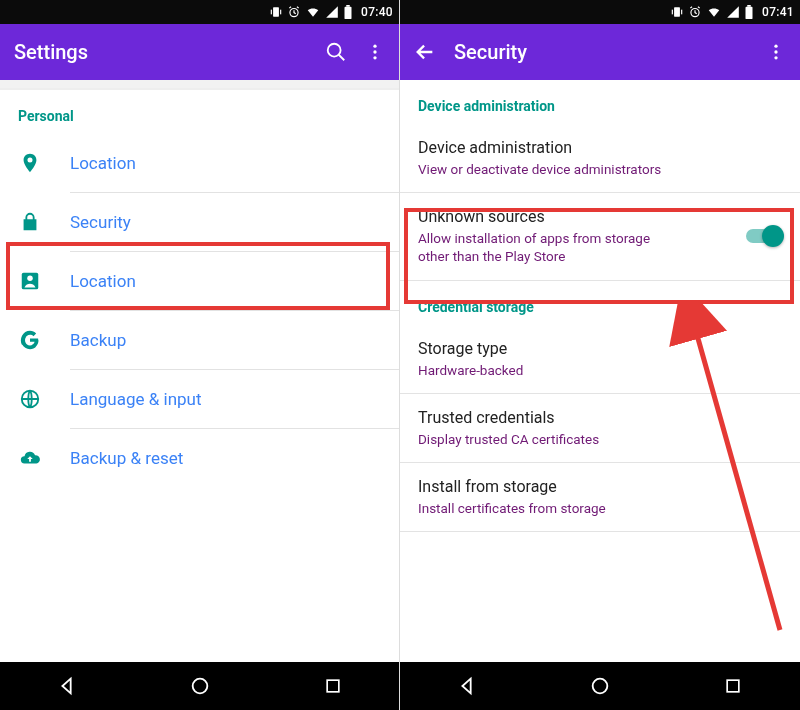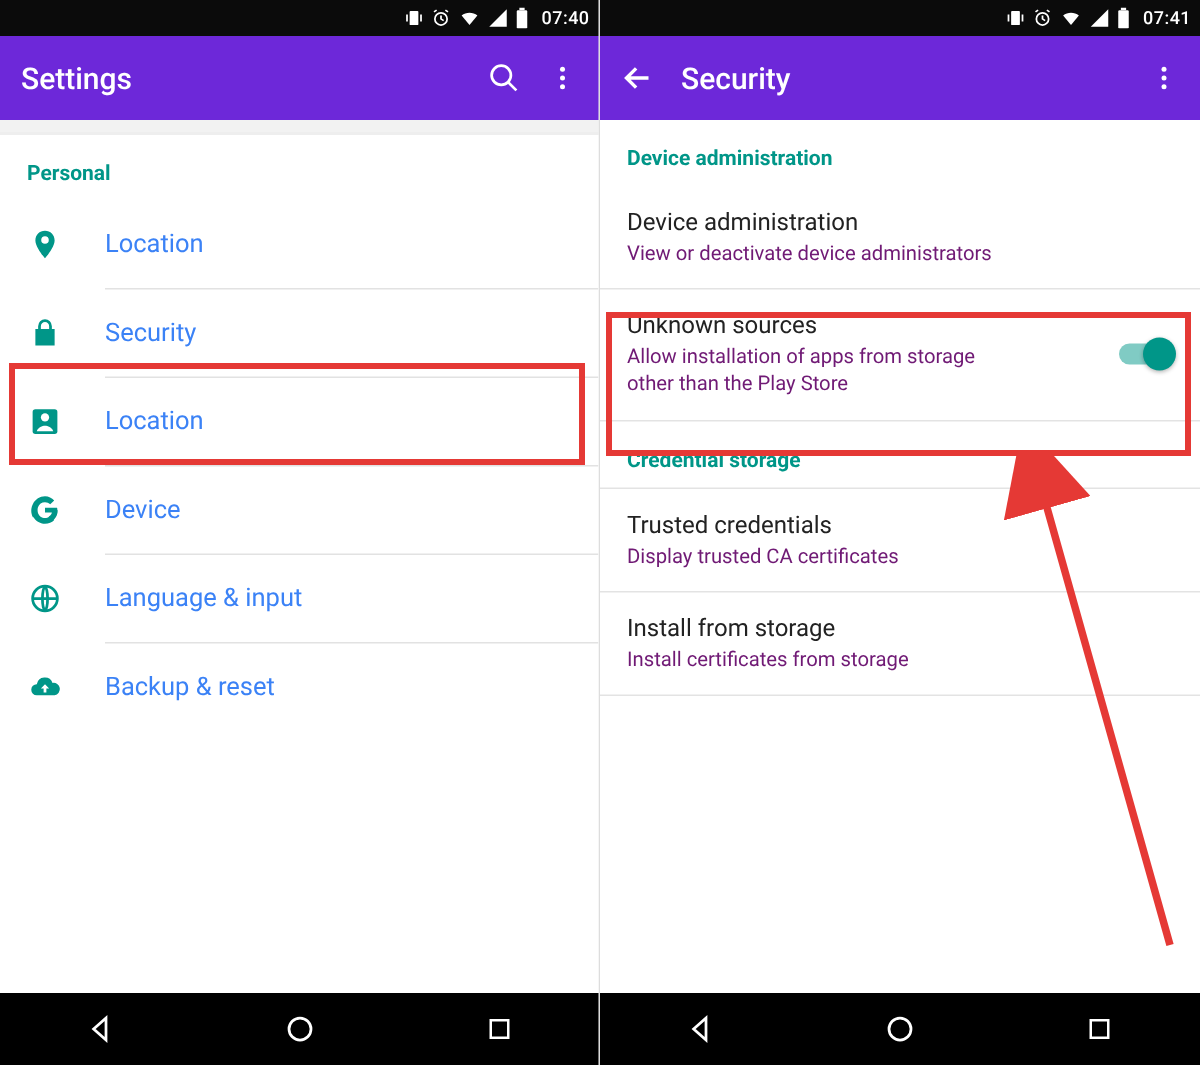--- a/index.html
+++ b/index.html
@@ -268,21 +268,21 @@
 
       <div class="settings-row">
         <span class="settings-icon">
           <svg width="22" height="22" viewBox="0 0 24 24">
               <path fill="#009688" d="M21 12.2c0-.7-.1-1.2-.2-1.8H12v3.4h5c-.2 1.2-1 2.3-2.2 3v2.5h3.5c2-1.9 3-4.7 3-7.1z"></path>
               <path fill="#009688" d="M12 22c2.7 0 5-1 6.6-2.6l-3.5-2.5c-.9.6-2 1-3.1 1-2.4 0-4.4-1.6-5.1-3.8H3.3v2.6C5 19.8 8.2 22 12 22z"></path>
               <path fill="#009688" d="M6.9 14c-.2-.6-.3-1.3-.3-2s.1-1.4.3-2V7.4H3.3C2.5 9 2 10.7 2 12.5s.5 3.5 1.3 5L6.9 14z"></path>
               <path fill="#009688" d="M12 6.4c1.5 0 2.8.5 3.8 1.5l2.9-2.9C16.9 3.2 14.7 2 12 2 8.2 2 5 4.2 3.3 7.4L6.9 10c.7-2.2 2.7-3.6 5.1-3.6z"></path>
             </svg>
         </span>
-        <span class="settings-label">Device</span>
+        <span class="settings-label">Backup</span>
       </div>
       <div class="inset-divider"></div>
 
       <div class="settings-row">
         <span class="settings-icon">
           <svg width="22" height="22" viewBox="0 0 24 24" fill="none" stroke="#009688" stroke-width="2">
               <circle cx="12" cy="12" r="9"></circle>
               <path d="M3 12h18M12 3c2.5 3 2.5 15 0 18M12 3c-2.5 3-2.5 15 0 18"></path>
             </svg>
         </span>
@@ -383,20 +383,26 @@
         </div>
         <div class="toggle">
           <div class="toggle-track"></div>
           <div class="toggle-thumb"></div>
         </div>
       </div>
       <div class="divider"></div>
 
       <div class="section-header">Credential storage</div>
 
+      <div class="pref-row">
+        <div class="pref-text">
+          <div class="pref-title">Storage type</div>
+          <div class="pref-sub">Hardware-backed</div>
+        </div>
+      </div>
       <div class="divider"></div>
 
       <div class="pref-row">
         <div class="pref-text">
           <div class="pref-title">Trusted credentials</div>
           <div class="pref-sub">Display trusted CA certificates</div>
         </div>
       </div>
       <div class="divider"></div>
 

